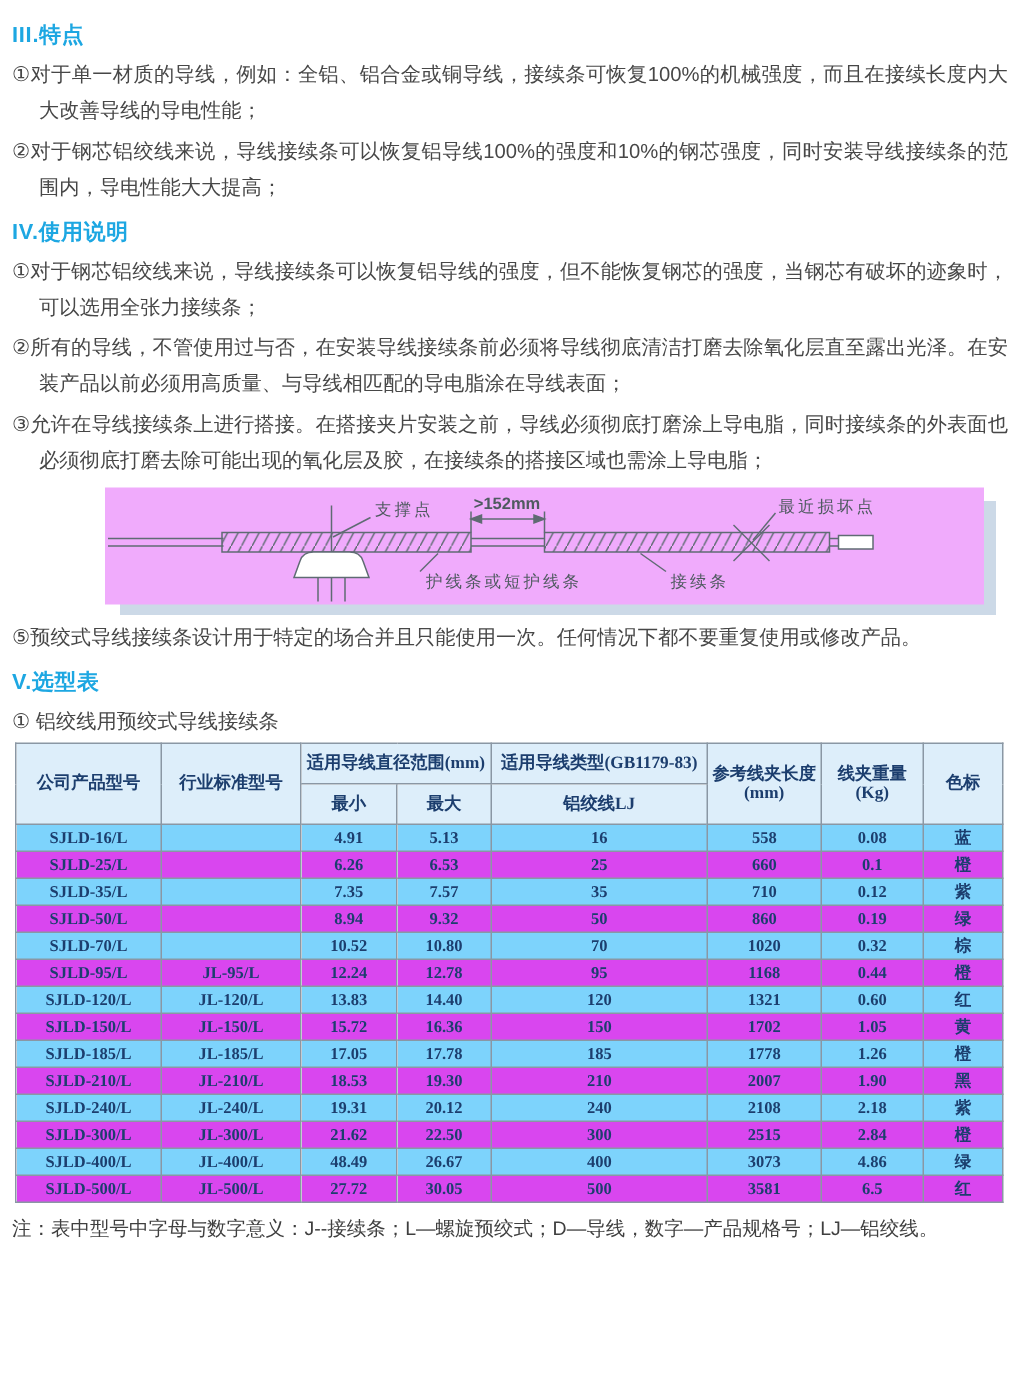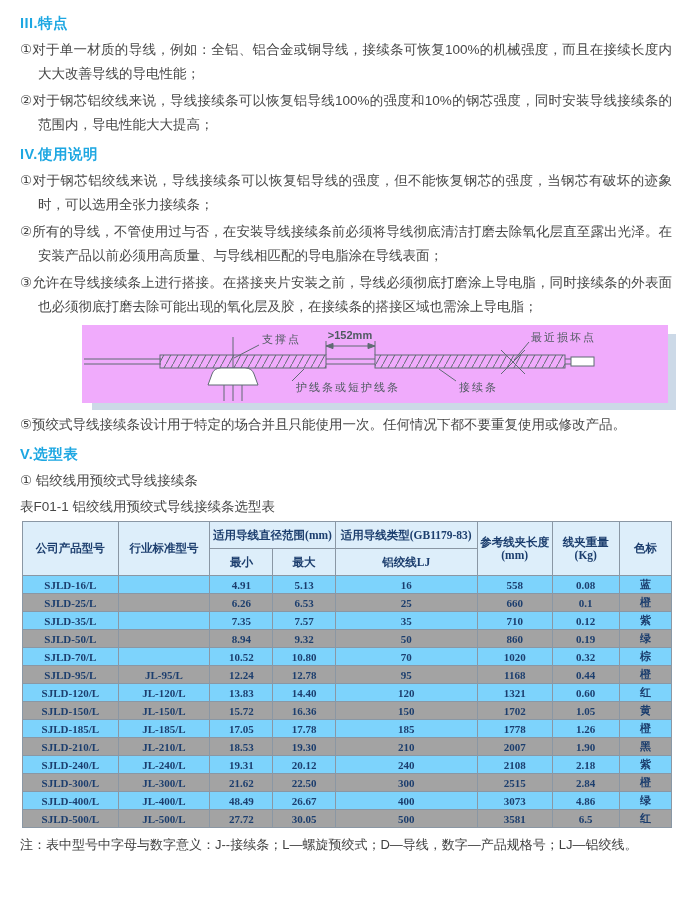--- a/index.html
+++ b/index.html
@@ -1,21 +1,21 @@
 <!DOCTYPE html>
 <html><head>
 <meta charset="utf-8">
 <style>
   html,body{margin:0;padding:0;}
   body{
     width:680px;height:922px;overflow:hidden;background:#ffffff;
     font-family:"Liberation Sans","DejaVu Sans",sans-serif;
     color:#474747;
   }
-  .page{box-sizing:border-box;width:680px;height:922px;padding:6px 8px 0 20px;}
+  .page{box-sizing:border-box;width:680px;height:922px;padding:6px 8px 0 8px;}
   .sec-heading{
     color:#1da7e2;font-size:14.5px;font-weight:bold;
     margin:8px 0 5px 0;letter-spacing:.5px;
   }
   .item{
     font-size:13.5px;line-height:24px;margin:3px 0 3px 0;
     padding-left:18px;text-indent:-18px;text-align:justify;
   }
   .sub-line{font-size:13.5px;line-height:24px;margin:2px 0;}
   
@@ -32,21 +32,21 @@
     border-collapse:collapse;table-layout:fixed;margin:2px 0 0 2px;
   }
   table.sel th,table.sel td{
     border:1px solid #8a97a4;padding:0;text-align:center;vertical-align:middle;
     font-family:"Liberation Serif","DejaVu Serif",serif;font-weight:bold;color:#1c3e6e;
     overflow:hidden;
   }
   table.sel thead th{background:#ddeefa;font-size:11.5px;height:26px;white-space:pre-line;line-height:13px;}
   table.sel td{font-size:11px;height:17px;}
   tr.row-cream td{background:#7dd3fc;}
-  tr.row-blue td{background:#a3a3a3;}
+  tr.row-blue td{background:#d946ef;}
   .note{font-size:13px;color:#3f3f3f;margin:7px 0 0 0;line-height:20px;}
 </style>
 </head>
 <body>
 
 <div class="page">
 
   <div class="sec-heading">III.特点</div>
 
   <p class="item"><span>①</span><span>对于单一材质的导线，例如：全铝、铝合金或铜导线，接续条可恢复100%的机械强度，而且在接续长度内大大改善导线的导电性能；</span></p>
@@ -107,21 +107,20 @@
       <text x="449" y="16">最近损坏点</text>
       <text x="214" y="66">护线条或短护线条</text>
       <text x="377" y="66">接续条</text>
     </svg>
   </div>
 
   <p class="item"><span>⑤</span><span>预绞式导线接续条设计用于特定的场合并且只能使用一次。任何情况下都不要重复使用或修改产品。</span></p>
 
   <div class="sec-heading">V.选型表</div>
   <div class="sub-line">① 铝绞线用预绞式导线接续条</div>
-  <div class="sub-line">表F01-1 铝绞线用预绞式导线接续条选型表</div>
 
   <table class="sel">
     <colgroup>
       <col style="width:97px">
         <col style="width:93px">
         <col style="width:64px">
         <col style="width:63px">
       <col style="width:144px">
         <col style="width:76px">
         <col style="width:68px">

